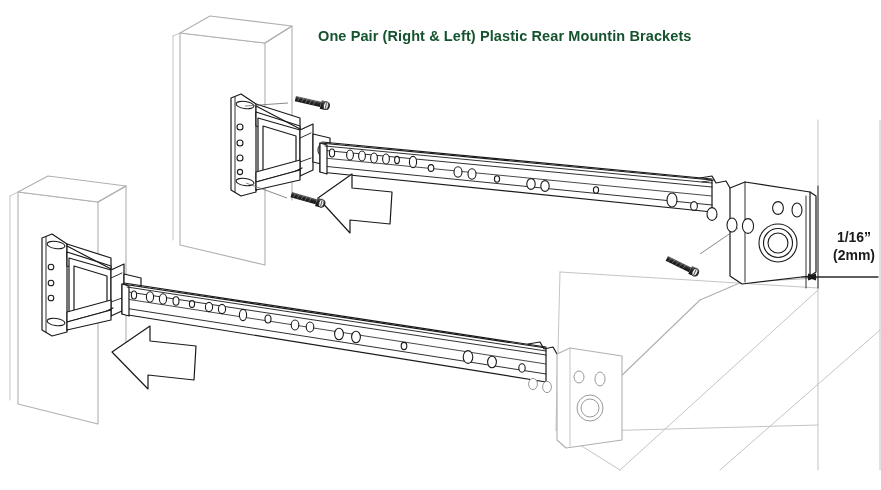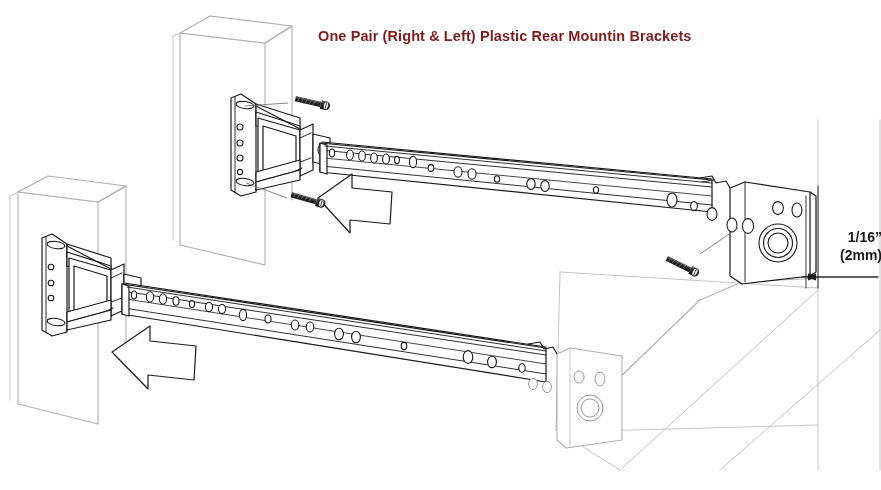--- a/index.html
+++ b/index.html
@@ -28,33 +28,33 @@
   }
   .title-text {
     position: absolute;
     left: 318px;
     top: 28px;
     width: 380px;
     font-size: 14.5px;
     font-weight: bold;
     letter-spacing: 0.1px;
     white-space: nowrap;
-    color: #7f1d1d;
+    color: #14532d;
     font-family: "Liberation Sans", sans-serif;
   }
   .dim-label {
     position: absolute;
     left: 826px;
     top: 228px;
     width: 56px;
     font-size: 14px;
     font-weight: bold;
     line-height: 18px;
     color: #1a1a1a;
-    text-align: right;
+    text-align: center;
     font-family: "Liberation Sans", sans-serif;
   }
   .dim-label div { white-space: nowrap; }
 </style>
 </head>
 <body>
 
 <div id="stage">
 
   <svg id="diagram-svg" viewBox="0 0 881 490">

